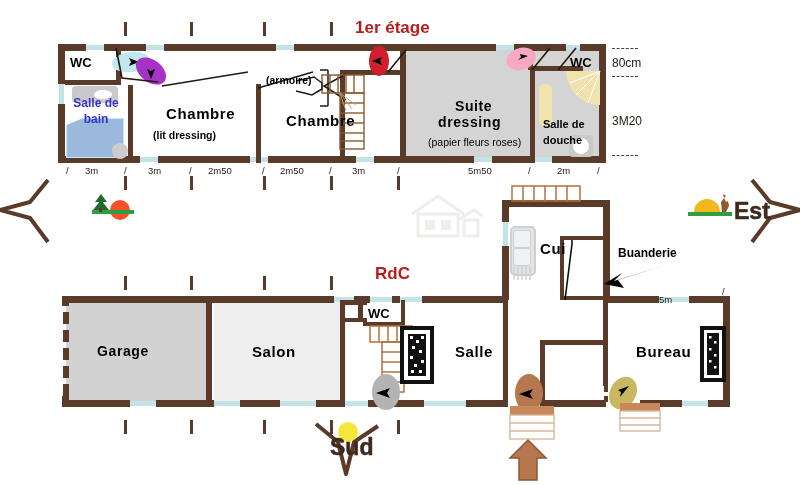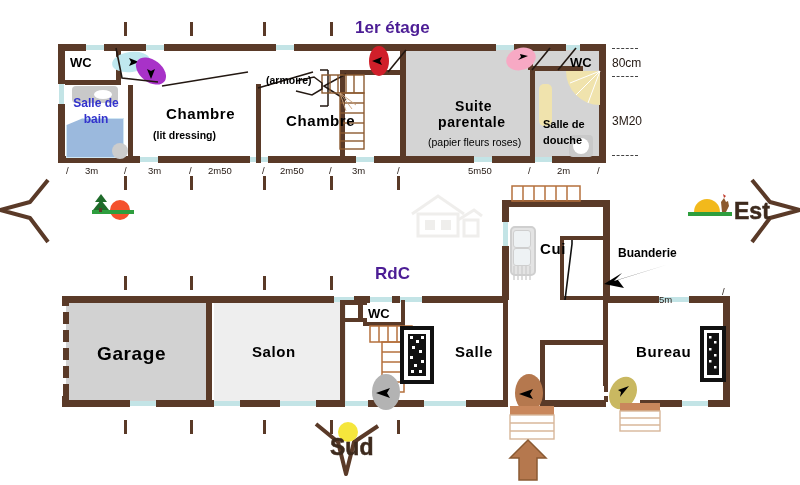--- a/index.html
+++ b/index.html
@@ -25,21 +25,21 @@
   .fill-suite{background:#d4d4d4;}
 
   
   .lbl{position:absolute;color:#000000;white-space:nowrap;}
   .lbl-room{font-weight:bold;font-size:14px;letter-spacing:.6px;}
   .lbl-sm{font-size:11px;font-weight:bold;}
   .lbl-note{font-size:10.5px;font-weight:bold;}
   .lbl-blue{color:#3333cc;font-weight:bold;font-size:12px;text-align:center;}
   .lbl-dim{font-size:9.5px;color:#231812;}
   .lbl-tick{font-size:9.5px;color:#231812;}
-  .lbl-title{font-size:17px;font-weight:bold;color:#4c1d95;}
+  .lbl-title{font-size:17px;font-weight:bold;color:#b91c1c;}
   .lbl-compass{font-size:23px;font-weight:bold;color:#3d2a1d;-webkit-text-stroke:0.5px #3d2a1d;}
   .lbl-side{font-size:12px;color:#231812;}
 
   
   .tick{position:absolute;background:#5a3a28;width:3px;height:14px;}
 
   
   .tub{position:absolute;background:#9bb9dd;border:1px solid #cfe6f3;}
   .sink{position:absolute;background:#c9c9c9;border-radius:4px;}
   .sink-in{position:absolute;background:#ffffff;border-radius:50%;}
@@ -232,21 +232,21 @@
   </div>
 
   <div class="lbl lbl-sm" style="left:70px;top:55px;font-size:13px;">WC</div>
   <div class="lbl lbl-blue" style="left:66px;top:96px;width:60px;">Salle de</div>
   <div class="lbl lbl-blue" style="left:66px;top:112px;width:60px;">bain</div>
   <div class="lbl lbl-room" style="left:166px;top:105px;font-size:15px;">Chambre</div>
   <div class="lbl lbl-note" style="left:153px;top:129px;">(lit dressing)</div>
   <div class="lbl lbl-room" style="left:286px;top:112px;font-size:15px;">Chambre</div>
   <div class="lbl lbl-note" style="left:266px;top:74px;">(armoire)</div>
   <div class="lbl lbl-room" style="left:455px;top:98px;">Suite</div>
-  <div class="lbl lbl-room" style="left:438px;top:114px;">parentale</div>
+  <div class="lbl lbl-room" style="left:438px;top:114px;">dressing</div>
   <div class="lbl lbl-note" style="left:428px;top:136px;font-weight:normal;">(papier fleurs roses)</div>
   <div class="lbl lbl-sm" style="left:543px;top:118px;font-size:11px;">Salle de</div>
   <div class="lbl lbl-sm" style="left:543px;top:134px;font-size:11px;">douche</div>
   <div class="lbl lbl-sm" style="left:570px;top:55px;font-size:13px;">WC</div>
 
   <div class="lbl lbl-tick" style="left:66px;top:165px;">/</div>
   <div class="lbl lbl-dim" style="left:85px;top:165px;">3m</div>
   <div class="lbl lbl-tick" style="left:124px;top:165px;">/</div>
   <div class="lbl lbl-dim" style="left:148px;top:165px;">3m</div>
   <div class="lbl lbl-tick" style="left:189px;top:165px;">/</div>
@@ -500,21 +500,21 @@
       <rect x="0" y="8" width="40" height="20" fill="none" stroke="#d8b79a" stroke-width="1.4"></rect>
       <line x1="0" y1="15" x2="40" y2="15" stroke="#d8b79a" stroke-width="1.4"></line>
       <line x1="0" y1="22" x2="40" y2="22" stroke="#d8b79a" stroke-width="1.4"></line>
     </svg>
   </div>
 
   <svg class="abs" style="left:508px;top:440px;" width="42" height="42">
     <path d="M20 0 L38 18 L29 18 L29 40 L11 40 L11 18 L2 18 Z" fill="#b5784e" stroke="#8a5a33" stroke-width="1.5"></path>
   </svg>
 
-  <div class="lbl lbl-room" style="left:97px;top:343px;font-size:19px;">Garage</div>
+  <div class="lbl lbl-room" style="left:97px;top:343px;font-size:14px;">Garage</div>
   <div class="lbl lbl-room" style="left:252px;top:343px;font-size:15px;">Salon</div>
   <div class="lbl lbl-room" style="left:455px;top:343px;font-size:15px;">Salle</div>
   <div class="lbl lbl-room" style="left:636px;top:343px;font-size:15px;">Bureau</div>
   <div class="lbl lbl-dim" style="left:659px;top:294px;">5m</div>
   <div class="lbl lbl-tick" style="left:722px;top:286px;">/</div>
 
   <div class="tick" style="left:124px;top:276px;"></div>
   <div class="tick" style="left:190px;top:276px;"></div>
   <div class="tick" style="left:263px;top:276px;"></div>
   <div class="tick" style="left:330px;top:276px;"></div>

